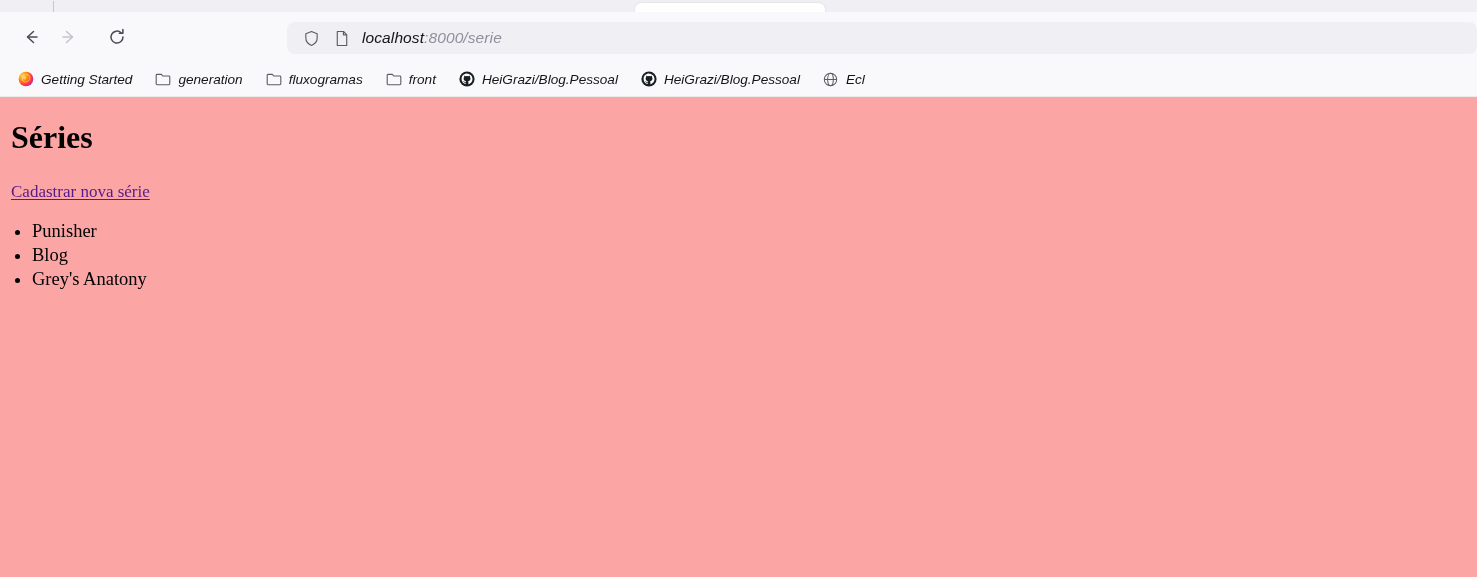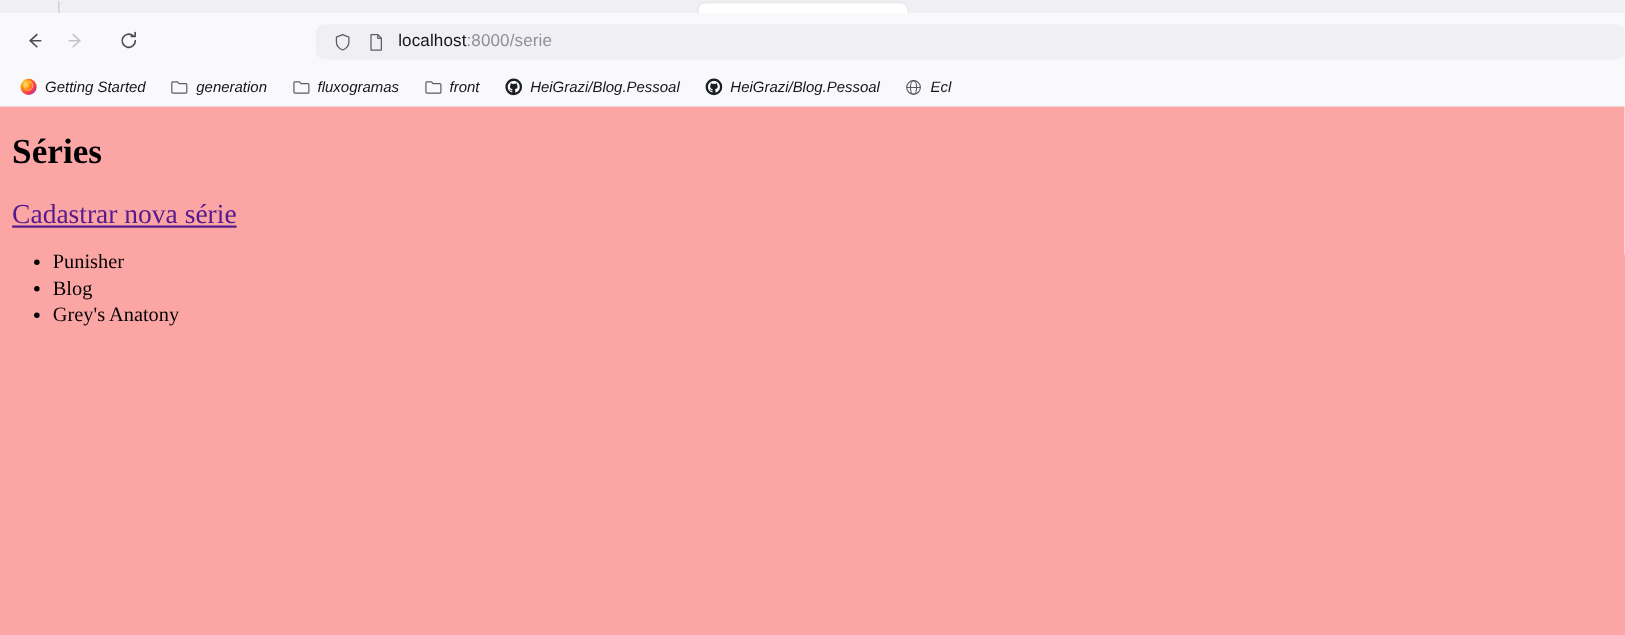--- a/index.html
+++ b/index.html
@@ -23,20 +23,21 @@
   .tab-active {
     position:absolute; left:635px; top:3px; width:190px; height:12px;
     background:#ffffff; border-radius:6px 6px 0 0;
     box-shadow:0 0 2px rgba(0,0,0,.14);
   }
 
   .toolbar {
     height:50px; background:#f9f9fb;
     display:flex; align-items:center; padding:0 0 0 14px;
     position:relative;
+    font-style:italic;
   }
   .navbtn {
     width:34px; height:34px; display:flex; align-items:center; justify-content:center;
     border-radius:4px; margin-right:4px;
   }
   .navbtn svg { display:block; }
 
   .urlbar {
     position:absolute; left:287px; top:10px; right:0; height:32px;
     background:#f0f0f4; border-radius:8px;
@@ -67,25 +68,25 @@
     position:absolute; left:0; top:97px; right:0; bottom:0;
     background:#fca5a5; overflow:hidden;
   }
   .doc { font-family:"Liberation Serif", serif; color:#000000; }
   h1.page-h1 {
     font-size:32px; font-weight:bold; line-height:1.0;
     margin:24px 0 0 11px; letter-spacing:0px;
   }
   .link-wrap { margin:29px 0 0 11px; }
   a.newlink {
-    font-size:25px; color:#551a8b; text-decoration:underline;
+    font-size:17px; color:#551a8b; text-decoration:underline;
     text-underline-offset:2px;
   }
   ul.serie-list {
-    margin:17px 0 0 0; padding-left:48px; list-style-type:disc;
+    margin:17px 0 0 0; padding-left:32px; list-style-type:disc;
   }
   ul.serie-list li { font-size:18.5px; line-height:24px; }
 </style>
 </head>
 <body>
 
 <div id="browser">
 
   <div class="tabstrip">
     <div class="tab-sep"></div>

